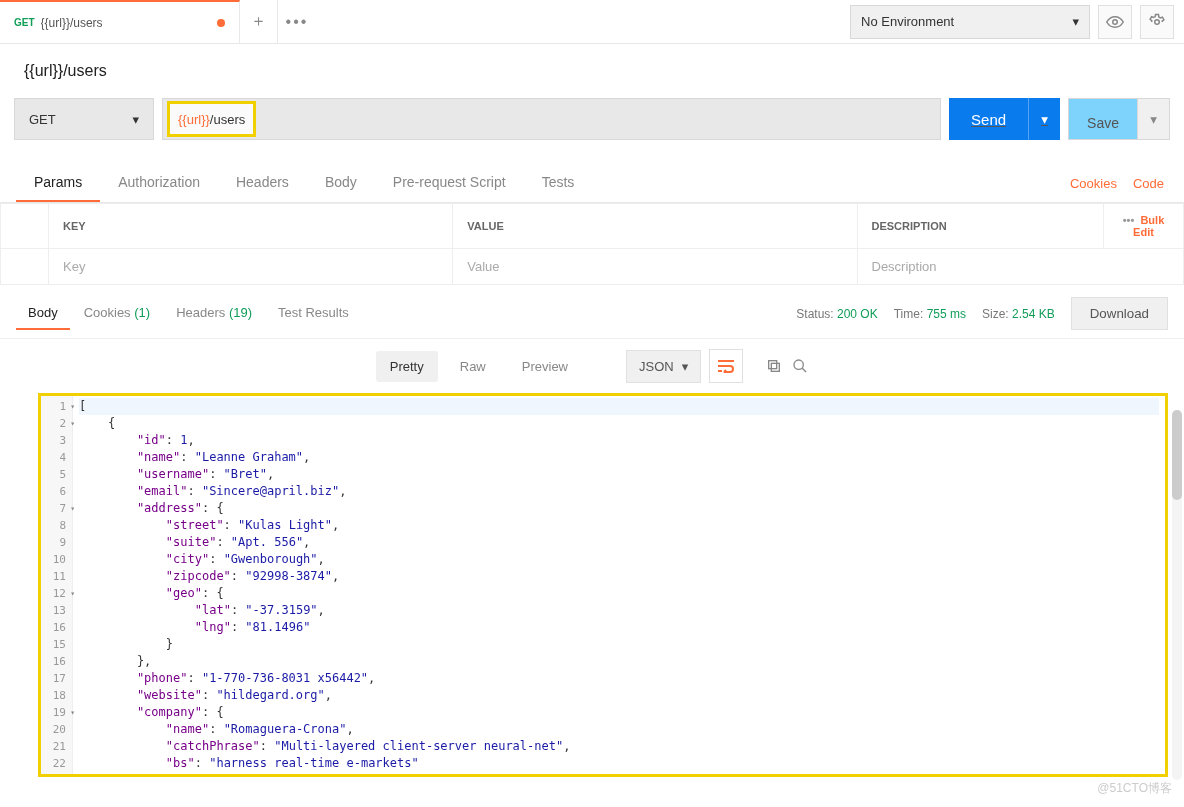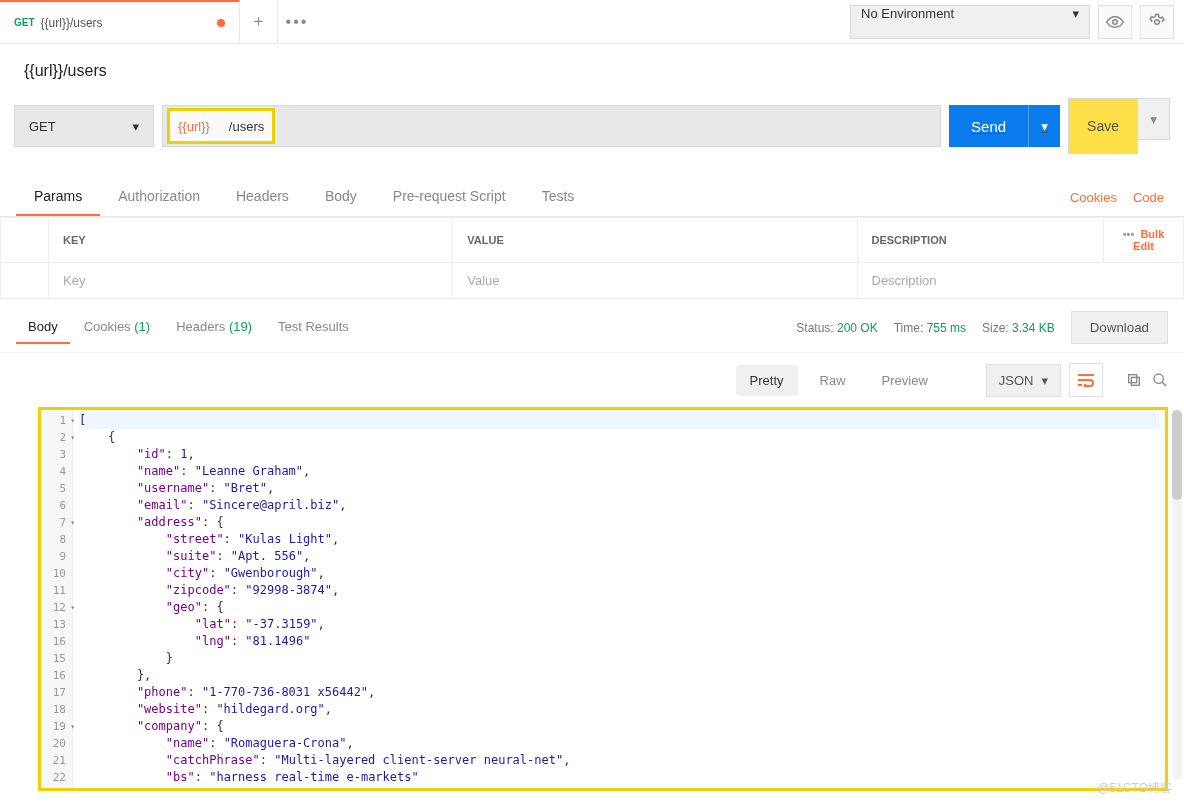--- a/index.html
+++ b/index.html
@@ -9,35 +9,35 @@
 .tab { display: flex; align-items: center; padding: 0 14px; border-right: 1px solid #e8e8e8; cursor: pointer; position: relative; min-width: 240px; }
 .tab.active { border-top: 2px solid #ff6c37; }
 .tab-method { font-size: 10px; font-weight: 700; margin-right: 6px; }
 .tab-method.get { color: #0f9d58; }
 .tab-method.post { color: #f5a623; }
 .tab-title { color: #555; font-size: 12px; flex: 1; white-space: nowrap; overflow: hidden; text-overflow: ellipsis; }
 .tab-dot { width: 8px; height: 8px; border-radius: 50%; background: #ff6c37; margin-left: 8px; flex-shrink: 0; }
 .tab-plus { width: 38px; display: flex; align-items: center; justify-content: center; color: #888; cursor: pointer; font-size: 16px; border-right: 1px solid #e8e8e8; }
 .tab-more { width: 38px; display: flex; align-items: center; justify-content: center; color: #888; cursor: pointer; font-size: 16px; letter-spacing: 2px; }
 .env-area { display: flex; align-items: center; padding: 0 10px; gap: 8px; }
-.env-select { width: 240px; height: 34px; border: 1px solid #d8d8d8; background: #f0f0f0; display: flex; align-items: flex-start; padding: 0 10px; justify-content: space-between; cursor: pointer; color: #333; }
+.env-select { width: 240px; height: 34px; border: 1px solid #d8d8d8; background: #f0f0f0; display: flex; align-items: center; padding: 0 10px; justify-content: space-between; cursor: pointer; color: #333; }
 .env-btn { width: 34px; height: 34px; border: 1px solid #e0e0e0; background: #fafafa; display: flex; align-items: center; justify-content: center; cursor: pointer; color: #888; }
 .req-name-row { padding: 18px 24px 10px; font-size: 16px; color: #222; font-weight: 500; }
 .req-url-row { display: flex; padding: 8px 14px; gap: 8px; align-items: center; }
 .method-select { width: 140px; height: 42px; background: #e8e8e8; border: 1px solid #d8d8d8; display: flex; align-items: center; padding: 0 14px; justify-content: space-between; cursor: pointer; color: #333; }
 .url-wrap { flex: 1; height: 42px; background: #e8e8e8; border: 1px solid #d8d8d8; display: flex; align-items: center; padding: 0 2px; justify-content: flex-end; }
 .url-highlight { border: 3px solid #f0d000; padding: 4px 8px; margin: 2px; background: #fafafa; display: inline-flex; align-items: center; height: 36px; }
 .url-var { color: #ff6c37; }
-.url-path { color: #333; padding-left: 19px; }
+.url-path { color: #333; }
 .url-input-spacer { flex: 1; }
 .send-btn-group { display: flex; text-decoration: underline; }
 .send-btn { height: 42px; background: #097bed; color: #fff; border: none; padding: 0 22px; font-size: 15px; font-weight: 500; cursor: pointer; }
 .send-dd { height: 42px; width: 32px; background: #097bed; border: none; border-left: 1px solid rgba(255,255,255,0.3); color: #fff; cursor: pointer; display: flex; align-items: center; justify-content: center; }
 .save-btn-group { display: flex; }
-.save-btn { height: 56px; background: #fde047; border: 1px solid #d8d8d8; padding: 16px 18px; color: #555; cursor: pointer; font-size: 14px; }
+.save-btn { height: 42px; background: #7dd3fc; border: 1px solid #d8d8d8; padding: 16px 18px; color: #555; cursor: pointer; font-size: 14px; }
 .save-dd { height: 42px; width: 32px; background: #f0f0f0; border: 1px solid #d8d8d8; border-left: none; cursor: pointer; display: flex; align-items: center; justify-content: center; color: #888; }
 .req-tabs-row { display: flex; padding: 0 16px; border-bottom: 1px solid #e8e8e8; margin-top: 16px; justify-content: space-between; }
 .req-tabs-left { display: flex; }
 .req-tab { padding: 10px 18px; cursor: pointer; color: #888; font-size: 14px; }
 .req-tab.active { color: #222; border-bottom: 2px solid #ff6c37; }
 .req-tabs-right { display: flex; align-items: center; gap: 16px; padding-right: 4px; }
 .req-link { color: #ff6c37; cursor: pointer; }
 .params-table { width: 100%; border-collapse: collapse; }
 .params-table th { text-align: left; padding: 10px 14px; font-size: 11px; font-weight: 600; color: #666; border: 1px solid #eee; background: #fff; }
 .params-table td { padding: 10px 14px; border: 1px solid #eee; color: #aaa; }
@@ -46,21 +46,21 @@
 .params-table input { border: none; width: 100%; font-size: 13px; color: #555; outline: none; }
 .params-table input::placeholder { color: #aaa; }
 .resp-header-row { display: flex; padding: 12px 16px 0; justify-content: space-between; align-items: center; }
 .resp-tabs { display: flex; gap: 2px; }
 .resp-tab { padding: 8px 12px; cursor: pointer; color: #888; border-bottom: 2px solid transparent; }
 .resp-tab.active { color: #222; border-bottom: 2px solid #ff6c37; }
 .resp-tab .count { color: #0f9d58; }
 .resp-meta { display: flex; align-items: center; gap: 16px; font-size: 12px; color: #777; }
 .resp-meta .val { color: #0f9d58; }
 .download-btn { background: #f0f0f0; border: 1px solid #e0e0e0; padding: 8px 18px; cursor: pointer; color: #555; }
-.resp-controls-row { display: flex; padding: 10px 16px; justify-content: flex-end; border-top: 1px solid #eee; margin-top: 8px; gap: 23px; }
+.resp-controls-row { display: flex; padding: 10px 16px; justify-content: center; border-top: 1px solid #eee; margin-top: 8px; gap: 23px; }
 .resp-controls-left { display: flex; gap: 8px; align-items: center; }
 .view-btn { padding: 8px 14px; cursor: pointer; color: #888; border-radius: 3px; }
 .view-btn.active { background: #f0f0f0; color: #333; }
 .format-select { padding: 8px 12px; background: #f0f0f0; border: 1px solid #e0e0e0; display: flex; align-items: center; gap: 8px; cursor: pointer; margin-left: 36px; }
 .wrap-btn { width: 34px; height: 34px; border: 1px solid #e0e0e0; display: flex; align-items: center; justify-content: center; color: #ff6c37; cursor: pointer; }
 .resp-controls-right { display: flex; gap: 10px; align-items: center; color: #888; }
 .icon-btn { cursor: pointer; display: inline-flex; }
 .code-area { margin: 0 16px 0 38px; border: 3px solid #f0d000; font-family: Consolas, Monaco, monospace; font-size: 12px; position: relative; background: #fff; }
 .code-inner { display: flex; }
 .gutter { width: 32px; background: #f7f7f7; text-align: right; padding-right: 6px; color: #999; line-height: 17px; border-right: 1px solid #eee; padding-top: 2px; font-size: 11px; }
@@ -173,21 +173,21 @@
 <div class="resp-header-row">
   <div class="resp-tabs">
     <div class="resp-tab active">Body</div>
     <div class="resp-tab"><span>Cookies</span> <span class="count">(1)</span></div>
     <div class="resp-tab"><span>Headers</span> <span class="count">(19)</span></div>
     <div class="resp-tab">Test Results</div>
   </div>
   <div class="resp-meta">
     <span><span>Status:</span> <span class="val">200 OK</span></span>
     <span><span>Time:</span> <span class="val">755 ms</span></span>
-    <span><span>Size:</span> <span class="val">3.34 KB</span></span>
+    <span><span>Size:</span> <span class="val">2.54 KB</span></span>
     <button class="download-btn">Download</button>
   </div>
 </div>
 
 <div class="resp-controls-row">
   <div class="resp-controls-left">
     <div class="view-btn active">Pretty</div>
     <div class="view-btn">Raw</div>
     <div class="view-btn">Preview</div>
     <div class="format-select">

